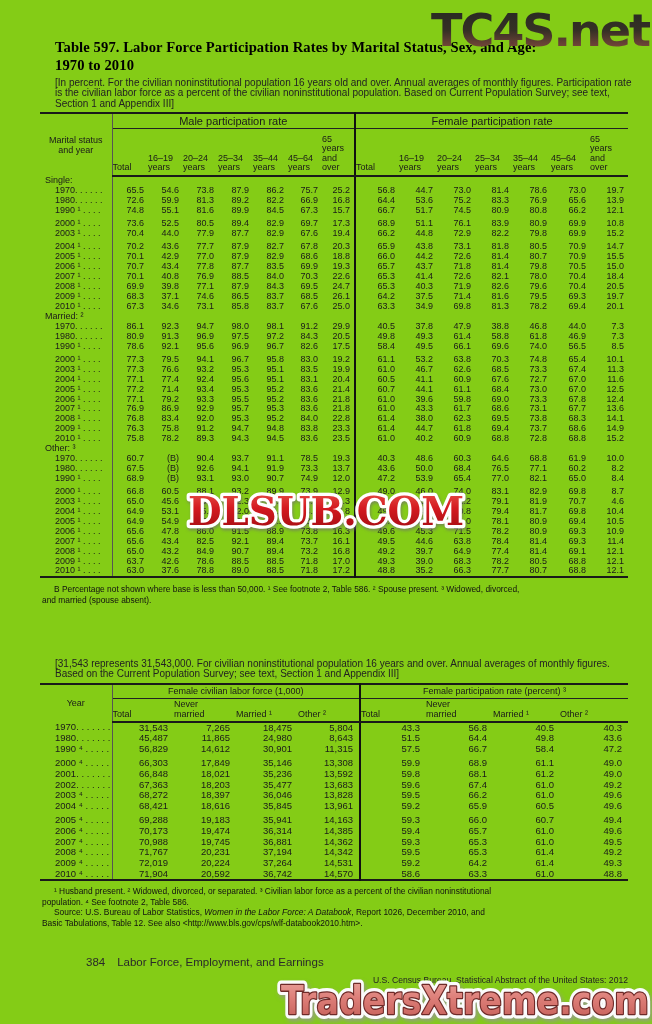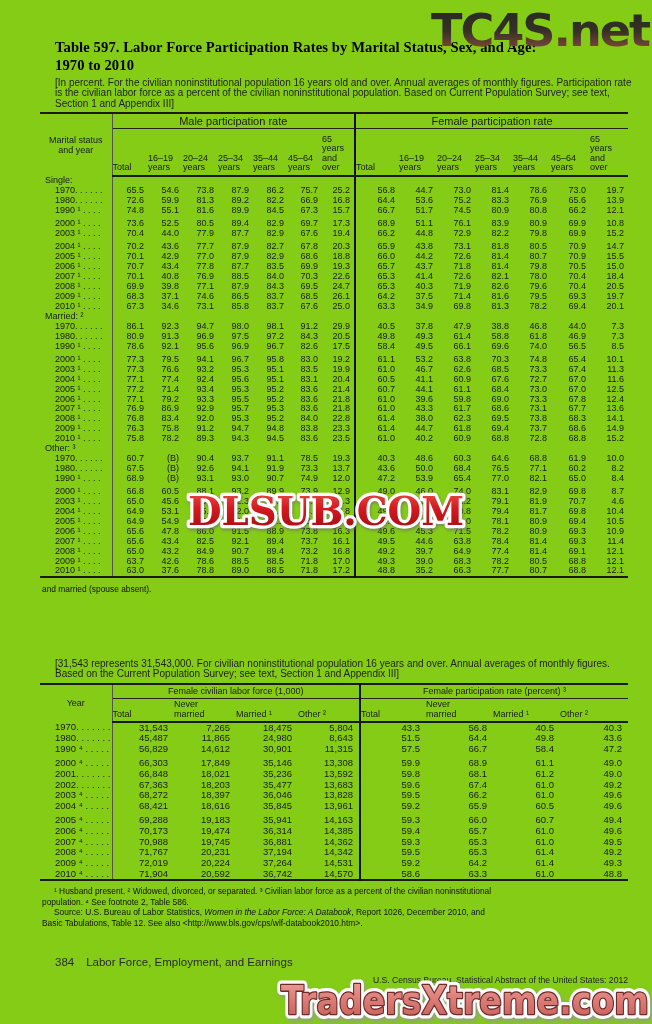--- a/index.html
+++ b/index.html
@@ -47,21 +47,21 @@
 
   
   .fn { position:absolute; left:42px; width:582px; font-size:8.4px;
         line-height:10.6px; color:#111; }
   .fn .ind { text-indent:12px; }
   #fn597 { top:584px; }
   #fn598 { top:886px; }
 
   
   #pagefoot { position:absolute; left:55px; top:956px; font-size:11.5px; color:#2a2a2a; }
-  #pagefoot .num { margin-right:12px; }
+  #pagefoot .num { margin-right:12px;margin-left:31px; }
   #srcline { position:absolute; right:24px; top:975px; font-size:8.6px; color:#222; }
 
   
   .wm { position:absolute; pointer-events:none; }
   #wm-top   { top:1px; right:0; width:225px; height:56px; opacity:.97; }
   #wm-mid   { top:487px; left:180px; width:292px; height:50px;
               filter:drop-shadow(1.5px 2px 1.5px rgba(110,110,110,.65)); }
   #wm-bot   { top:977px; left:277px; width:375px; height:47px;
               filter:drop-shadow(2px 3px 2px rgba(150,150,150,.8)); }
 </style>
@@ -800,20 +800,21 @@
           <td>66.3</td>
           <td>77.7</td>
           <td>80.7</td>
           <td>68.8</td>
           <td>12.1</td>
         </tr>
       </tbody>
   </table>
 
   <div class="fn" id="fn597">
+    <div class="ind">B Percentage not shown where base is less than 50,000. ¹ See footnote 2, Table 586. ² Spouse present. ³ Widowed, divorced,</div>
     <div>and married (spouse absent).</div>
   </div>
 
 
   <div class="note" id="note598">
     <div>[31,543 represents 31,543,000. For civilian noninstitutional population 16 years and over. Annual averages of monthly figures.</div>
     <div>Based on the Current Population Survey; see text, Section 1 and Appendix III]</div>
   </div>
 
   <table id="t598">

